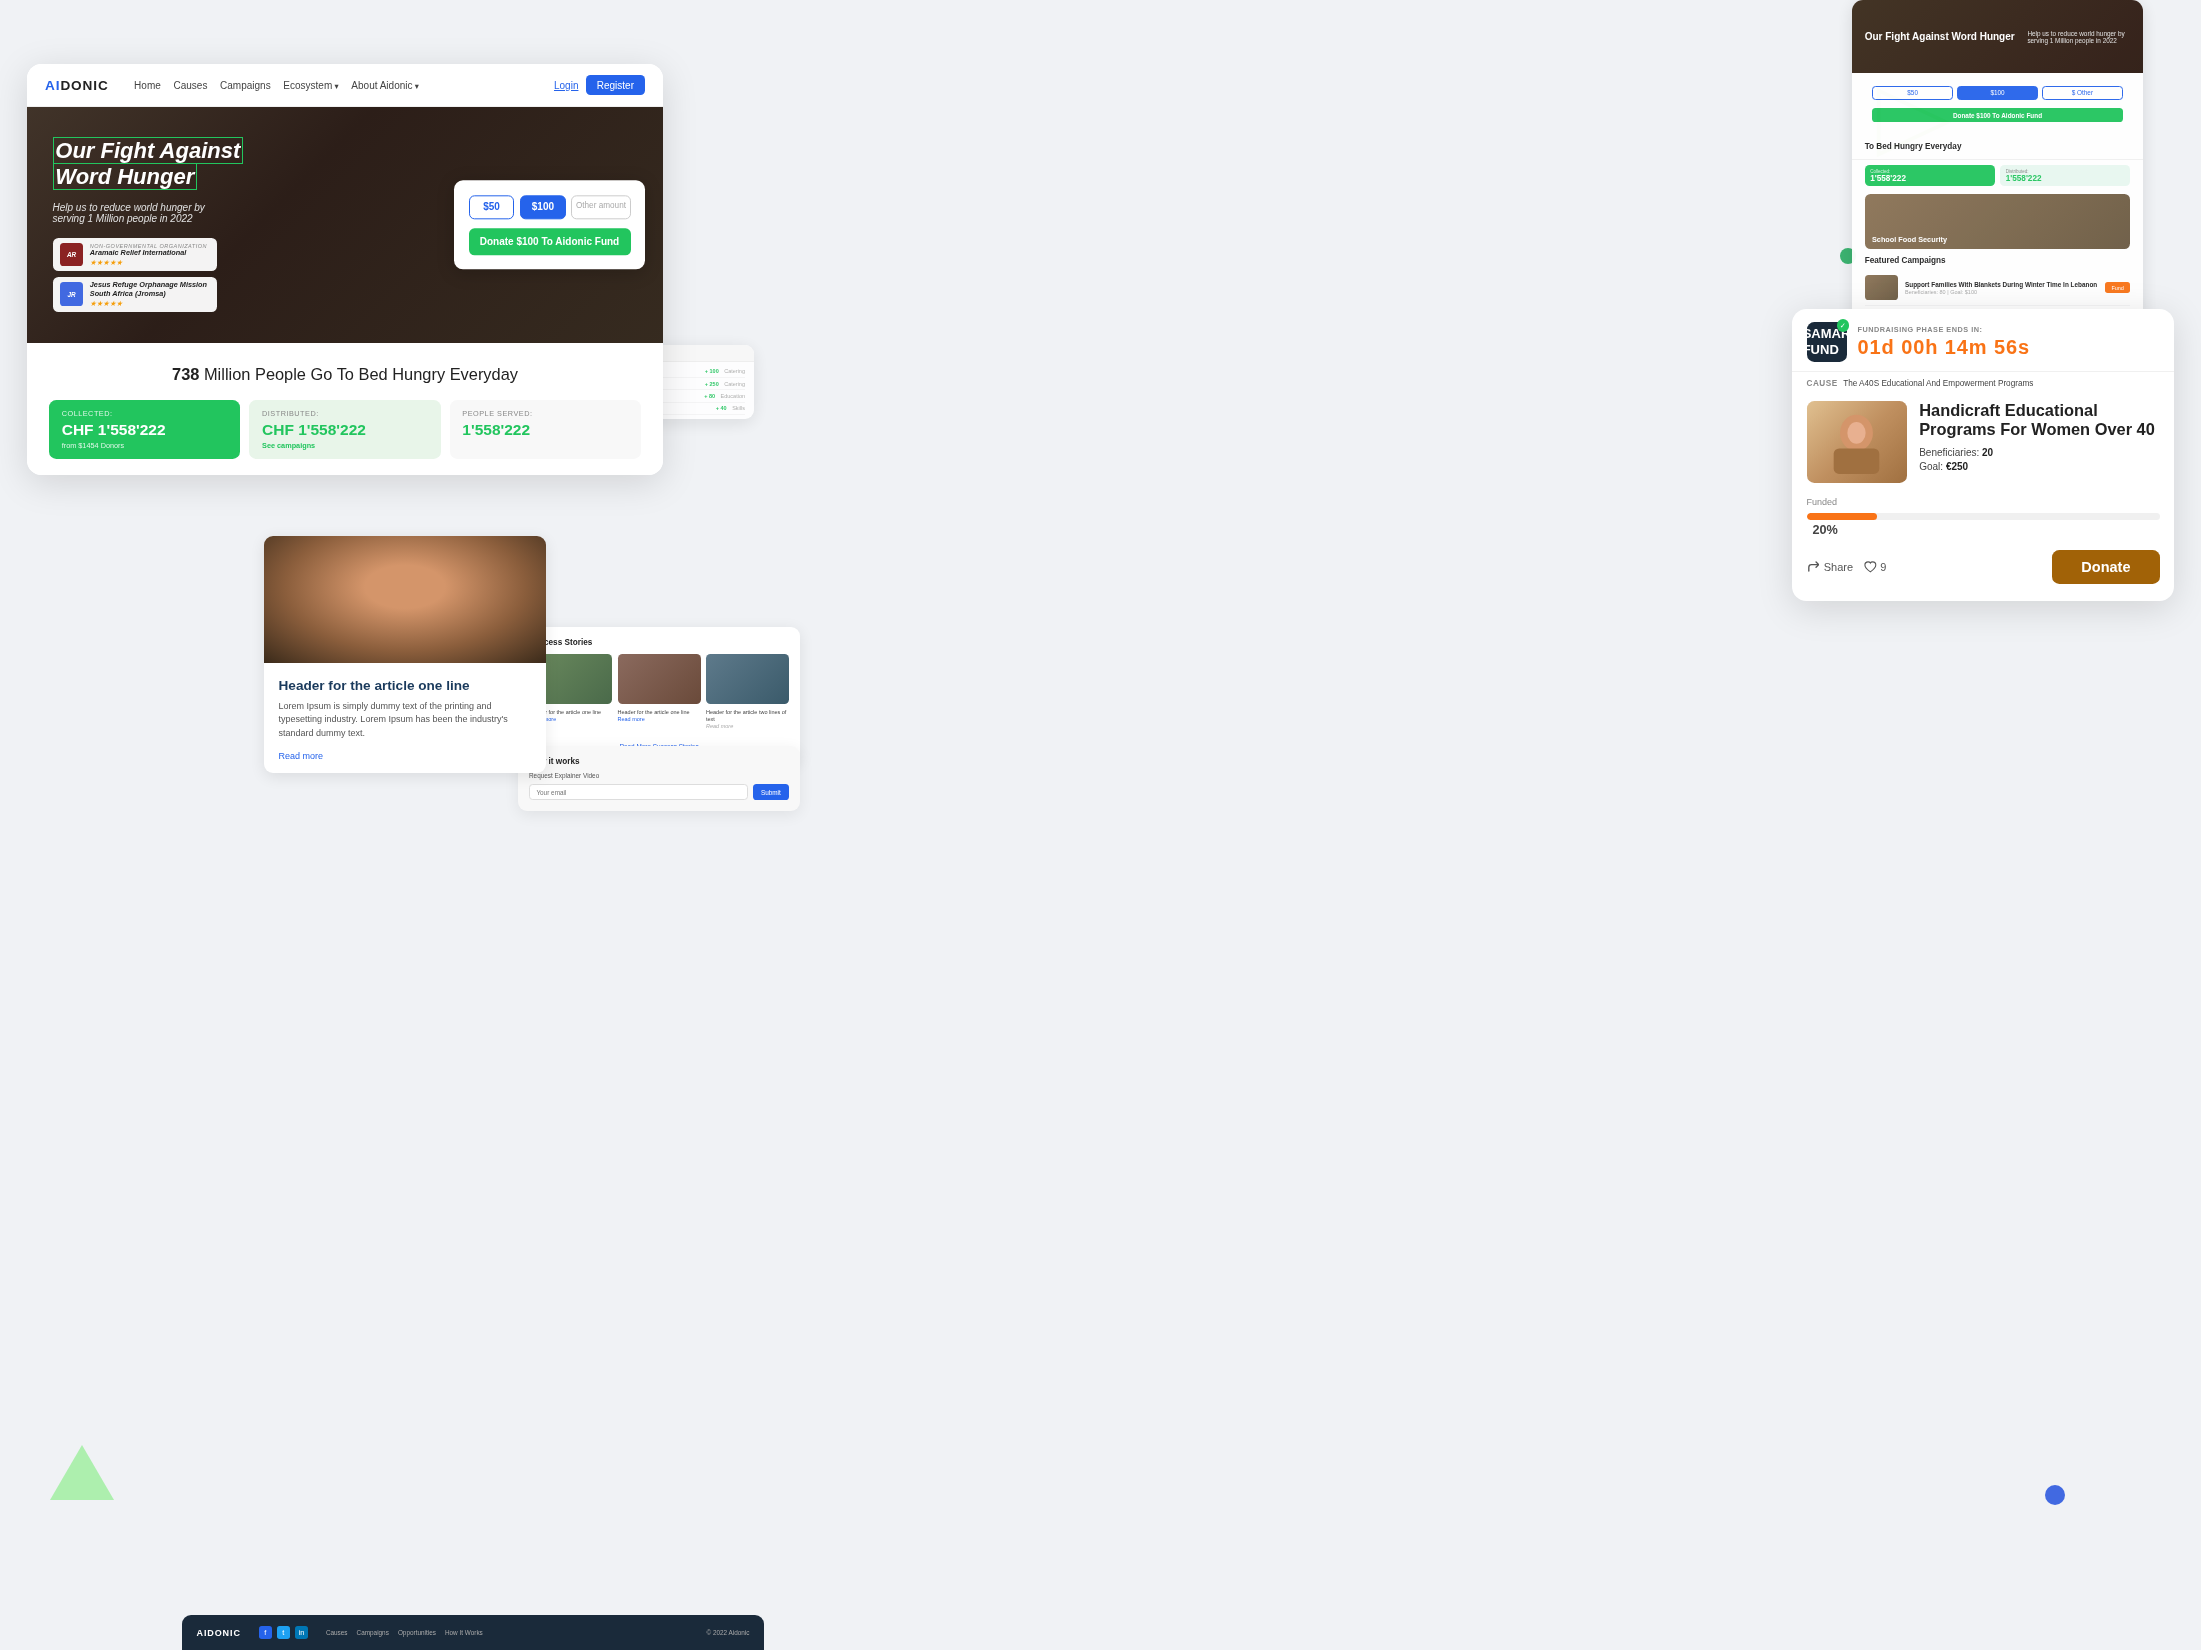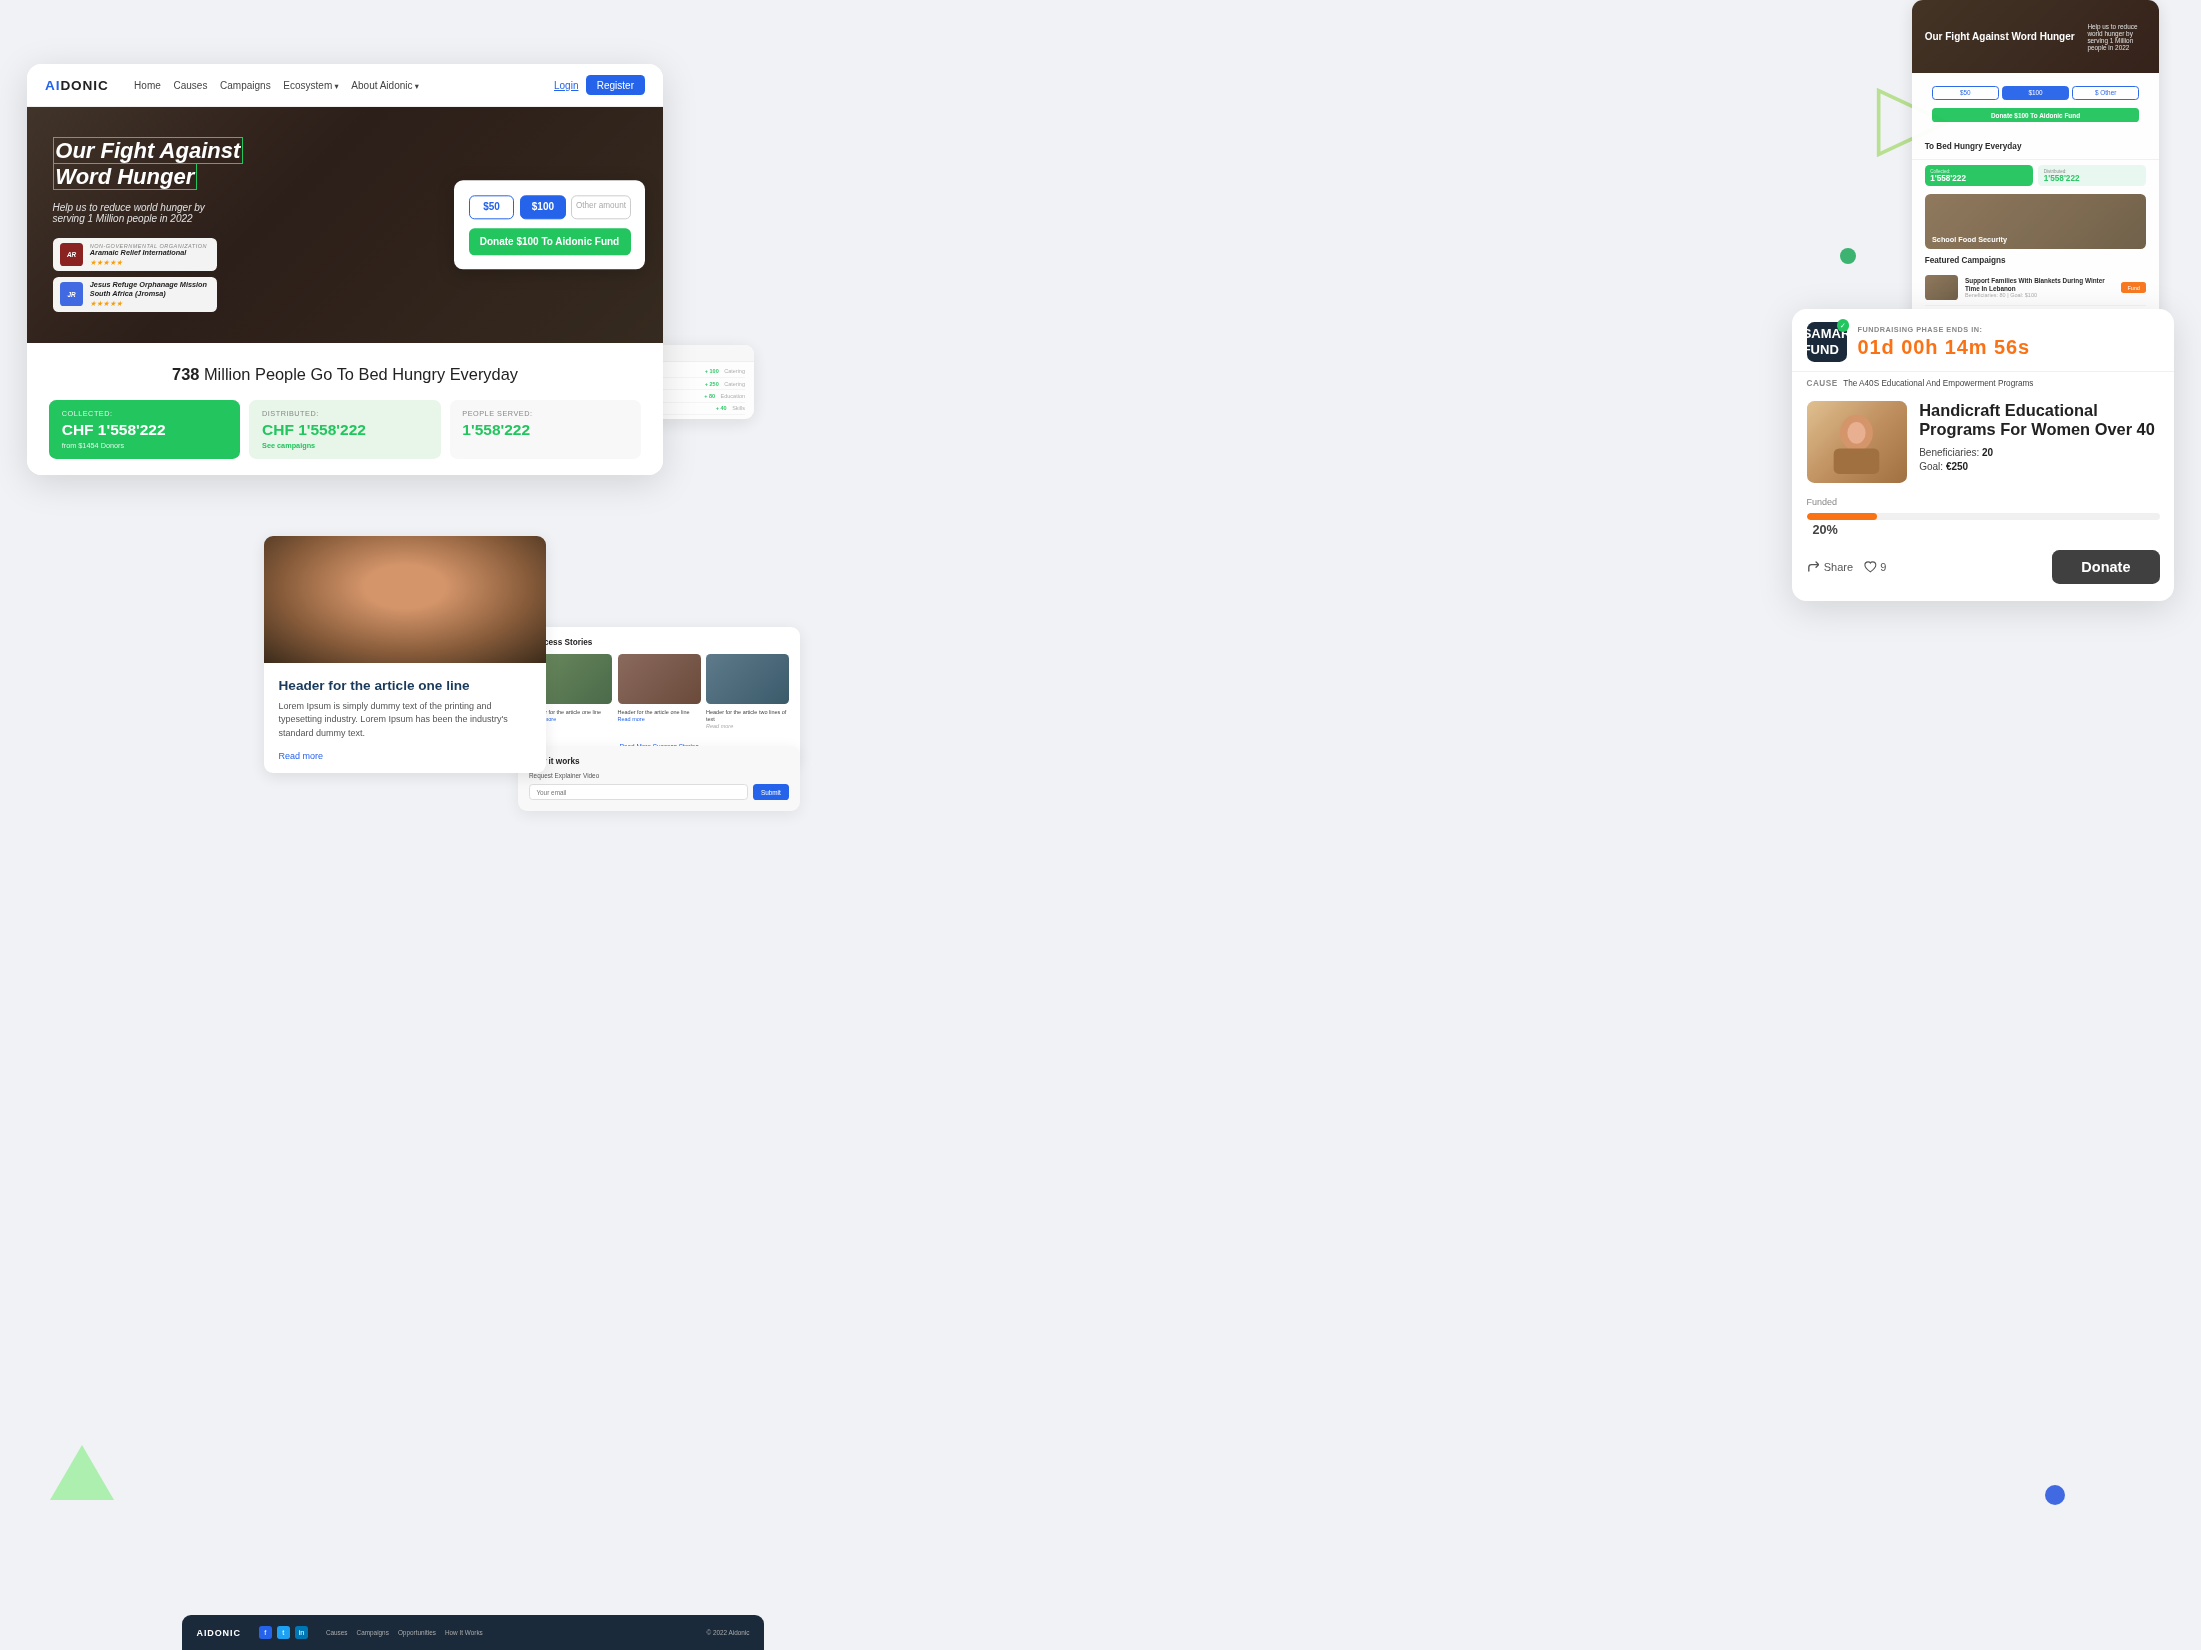--- a/index.html
+++ b/index.html
@@ -346,22 +346,22 @@
       font-size: 7.3px;
       color: #888;
       margin-top: 2.7px;
     }
     .stat-sub a { color: #22c55e; text-decoration: none; font-weight: 600; }
 
     
     .bg-screenshot-1 {
       position: absolute;
       top: 0;
-      right: 42px;
-      width: 247px;
+      right: 58px;
+      width: 291px;
       background: #fff;
       border-radius: 11px;
       box-shadow: 0 3.6px 18px rgba(0,0,0,0.12);
       overflow: hidden;
       z-index: 5;
       opacity: 0.95;
     }
     .bg-hero-mini {
       height: 73px;
       background: linear-gradient(135deg, #3a2a1a 0%, #2c1810 100%);
@@ -951,21 +951,21 @@
     .campaign-like {
       display: flex;
       align-items: center;
       gap: 3.6px;
       font-size: 11px;
       color: #555;
       cursor: pointer;
     }
     .campaign-donate-btn {
       margin-left: auto;
-      background: #404040;
+      background: #a16207;
       color: #fff;
       border: none;
       border-radius: 7.3px;
       padding: 9px 29px;
       font-size: 14.5px;
       font-weight: 700;
       cursor: pointer;
     }
   </style>
 </head>

